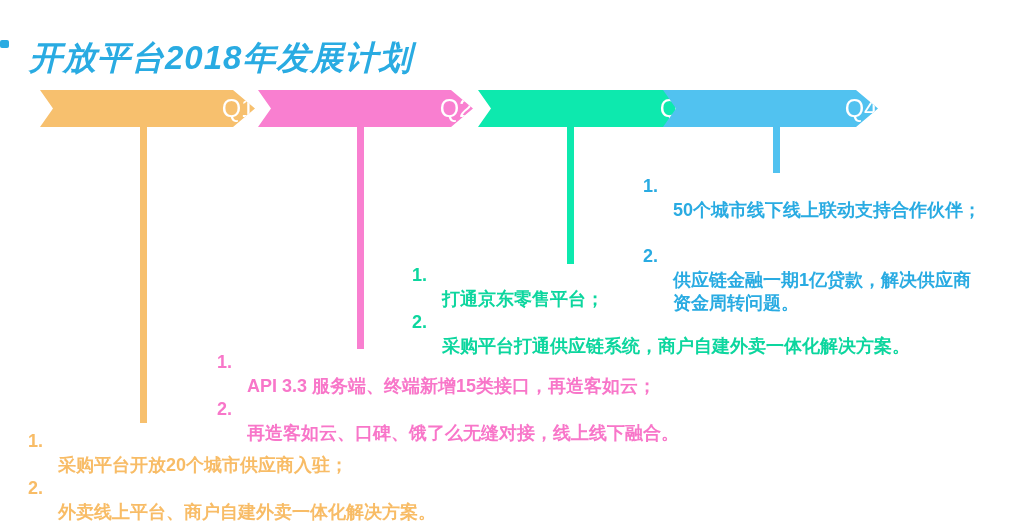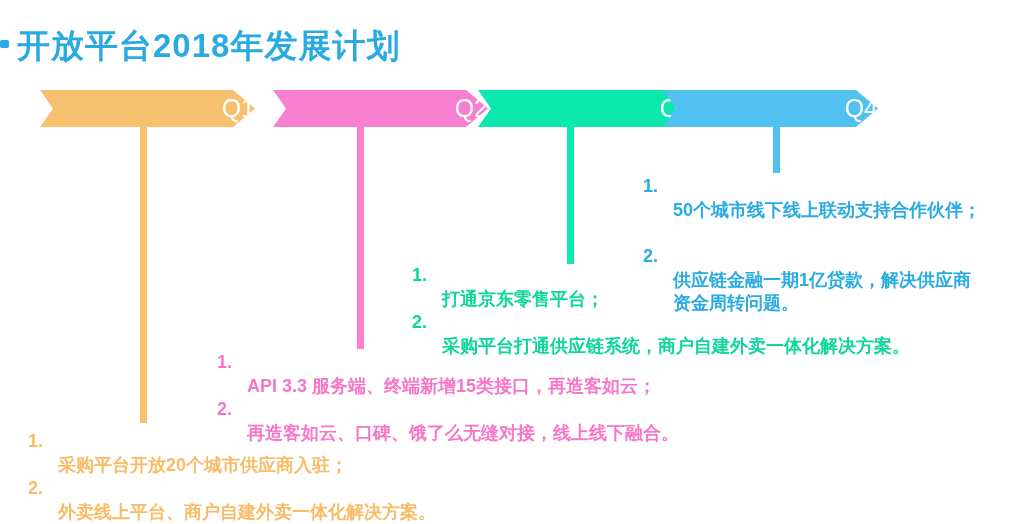--- a/index.html
+++ b/index.html
@@ -17,21 +17,21 @@
     position:absolute;left:0;top:40px;width:9px;height:8px;border-radius:2px;
   }
   .chevron{
     position:absolute;top:90px;width:215px;height:37px;
     background:var(--qc);
     clip-path:polygon(0px 0px,193px 0px,215px 18.5px,193px 37px,0px 37px,13px 18.5px);
     display:flex;align-items:center;justify-content:flex-end;
     color:#ffffff;font-size:25px;font-weight:400;
   }
   .q0 .chevron{left:40px}
-  .q1 .chevron{left:273px}
+  .q1 .chevron{left:258px}
   .q2 .chevron{left:478px}
   .q3 .chevron{left:663px}
   .vline{position:absolute;top:127px;width:7px;background:var(--qc);}
   .q0 .vline{left:140px;height:296px}
   .q1 .vline{left:357px;height:222px}
   .q2 .vline{left:567px;height:137px}
   .q3 .vline{left:773px;height:46px}
   .items{
     position:absolute;color:var(--qt);
     font-size:18px;font-weight:bold;line-height:23px;
@@ -42,21 +42,21 @@
   .q3 .items{left:643px;top:175px;width:340px}
   .item{display:flex;}
   .item .num{width:30px;flex-shrink:0;}
   .item .txt{flex:1;margin-top:24px;}
   .q3 .item + .item{margin-top:23px;}
 </style>
 </head>
 <body>
 
 <div class="title-frag" style="background: rgb(41, 171, 226);"></div>
-<h1 class="title" style="margin: 4px; color: rgb(41, 171, 226);">开放平台2018年发展计划</h1>
+<h1 class="title" style="margin: 16px; color: rgb(41, 171, 226); font-style: italic;">开放平台2018年发展计划</h1>
 
 <div class="q0" style="--qc: #F7C06E; --qt: #F8BC66;">
   <div class="chevron">
     <span>Q1</span>
   </div>
   <div class="vline"></div>
   <div class="items">
     <div class="item">
       <span class="num">1.</span>
       <span class="txt">采购平台开放20个城市供应商入驻；</span>

